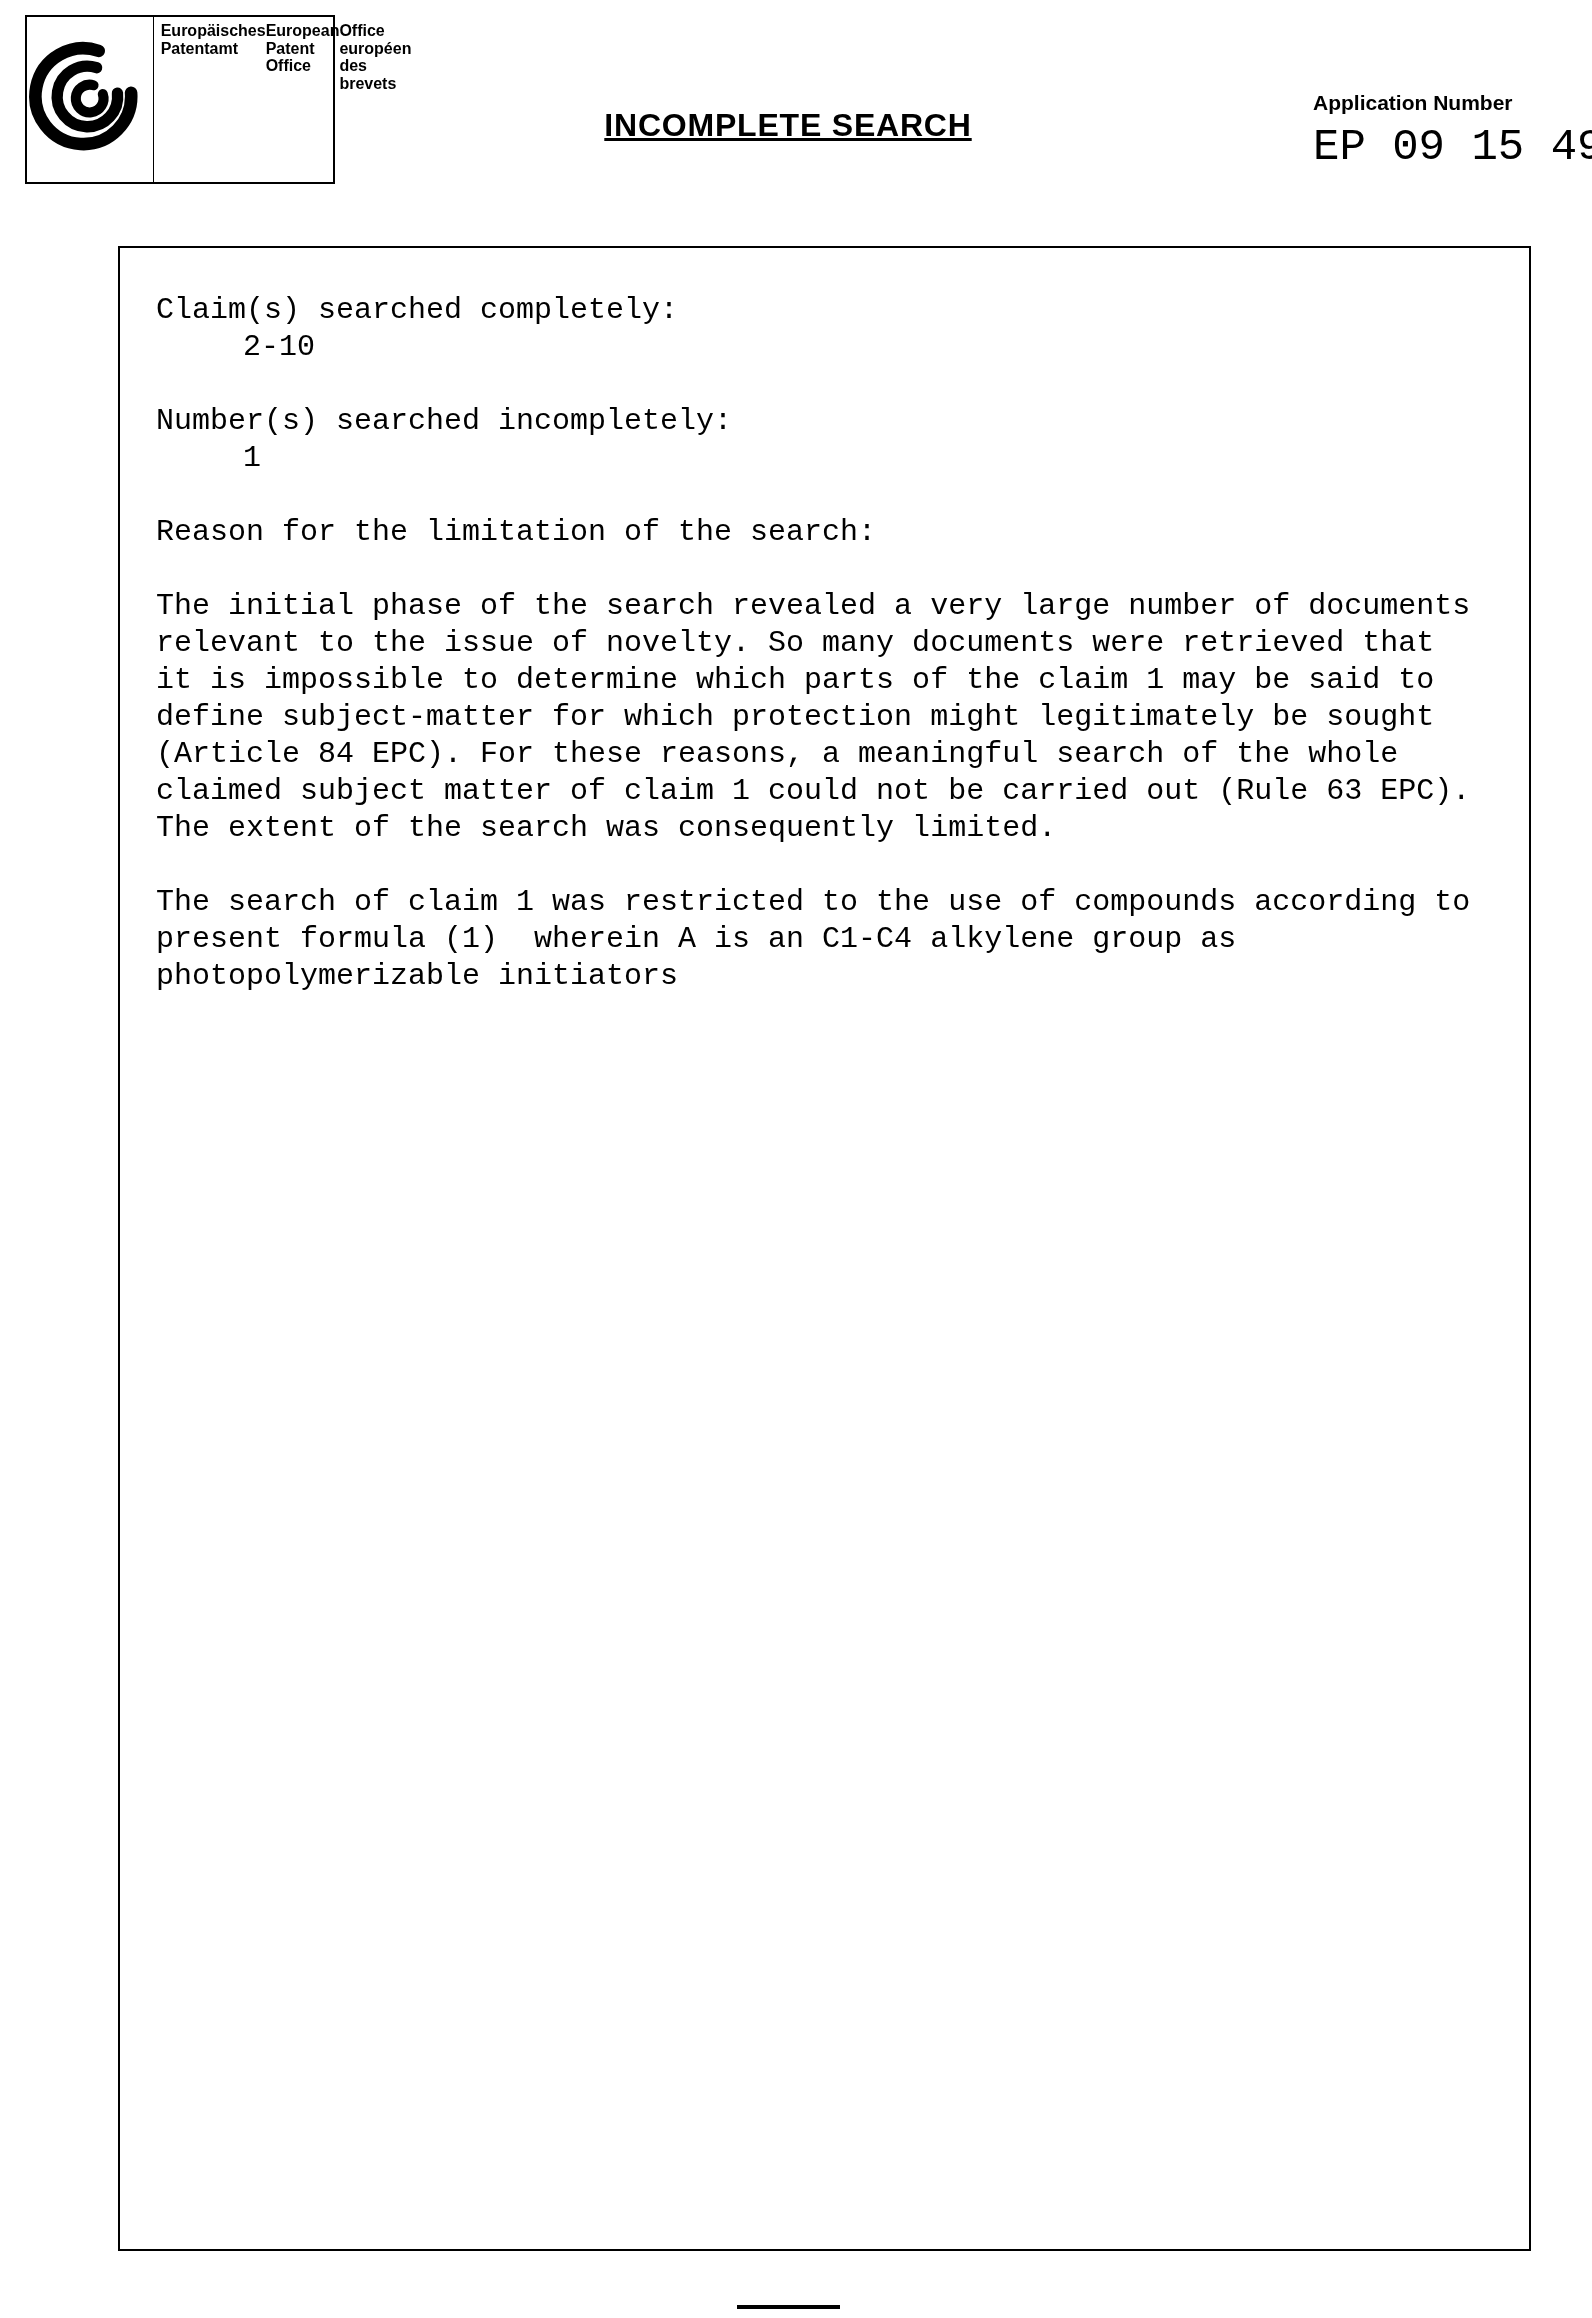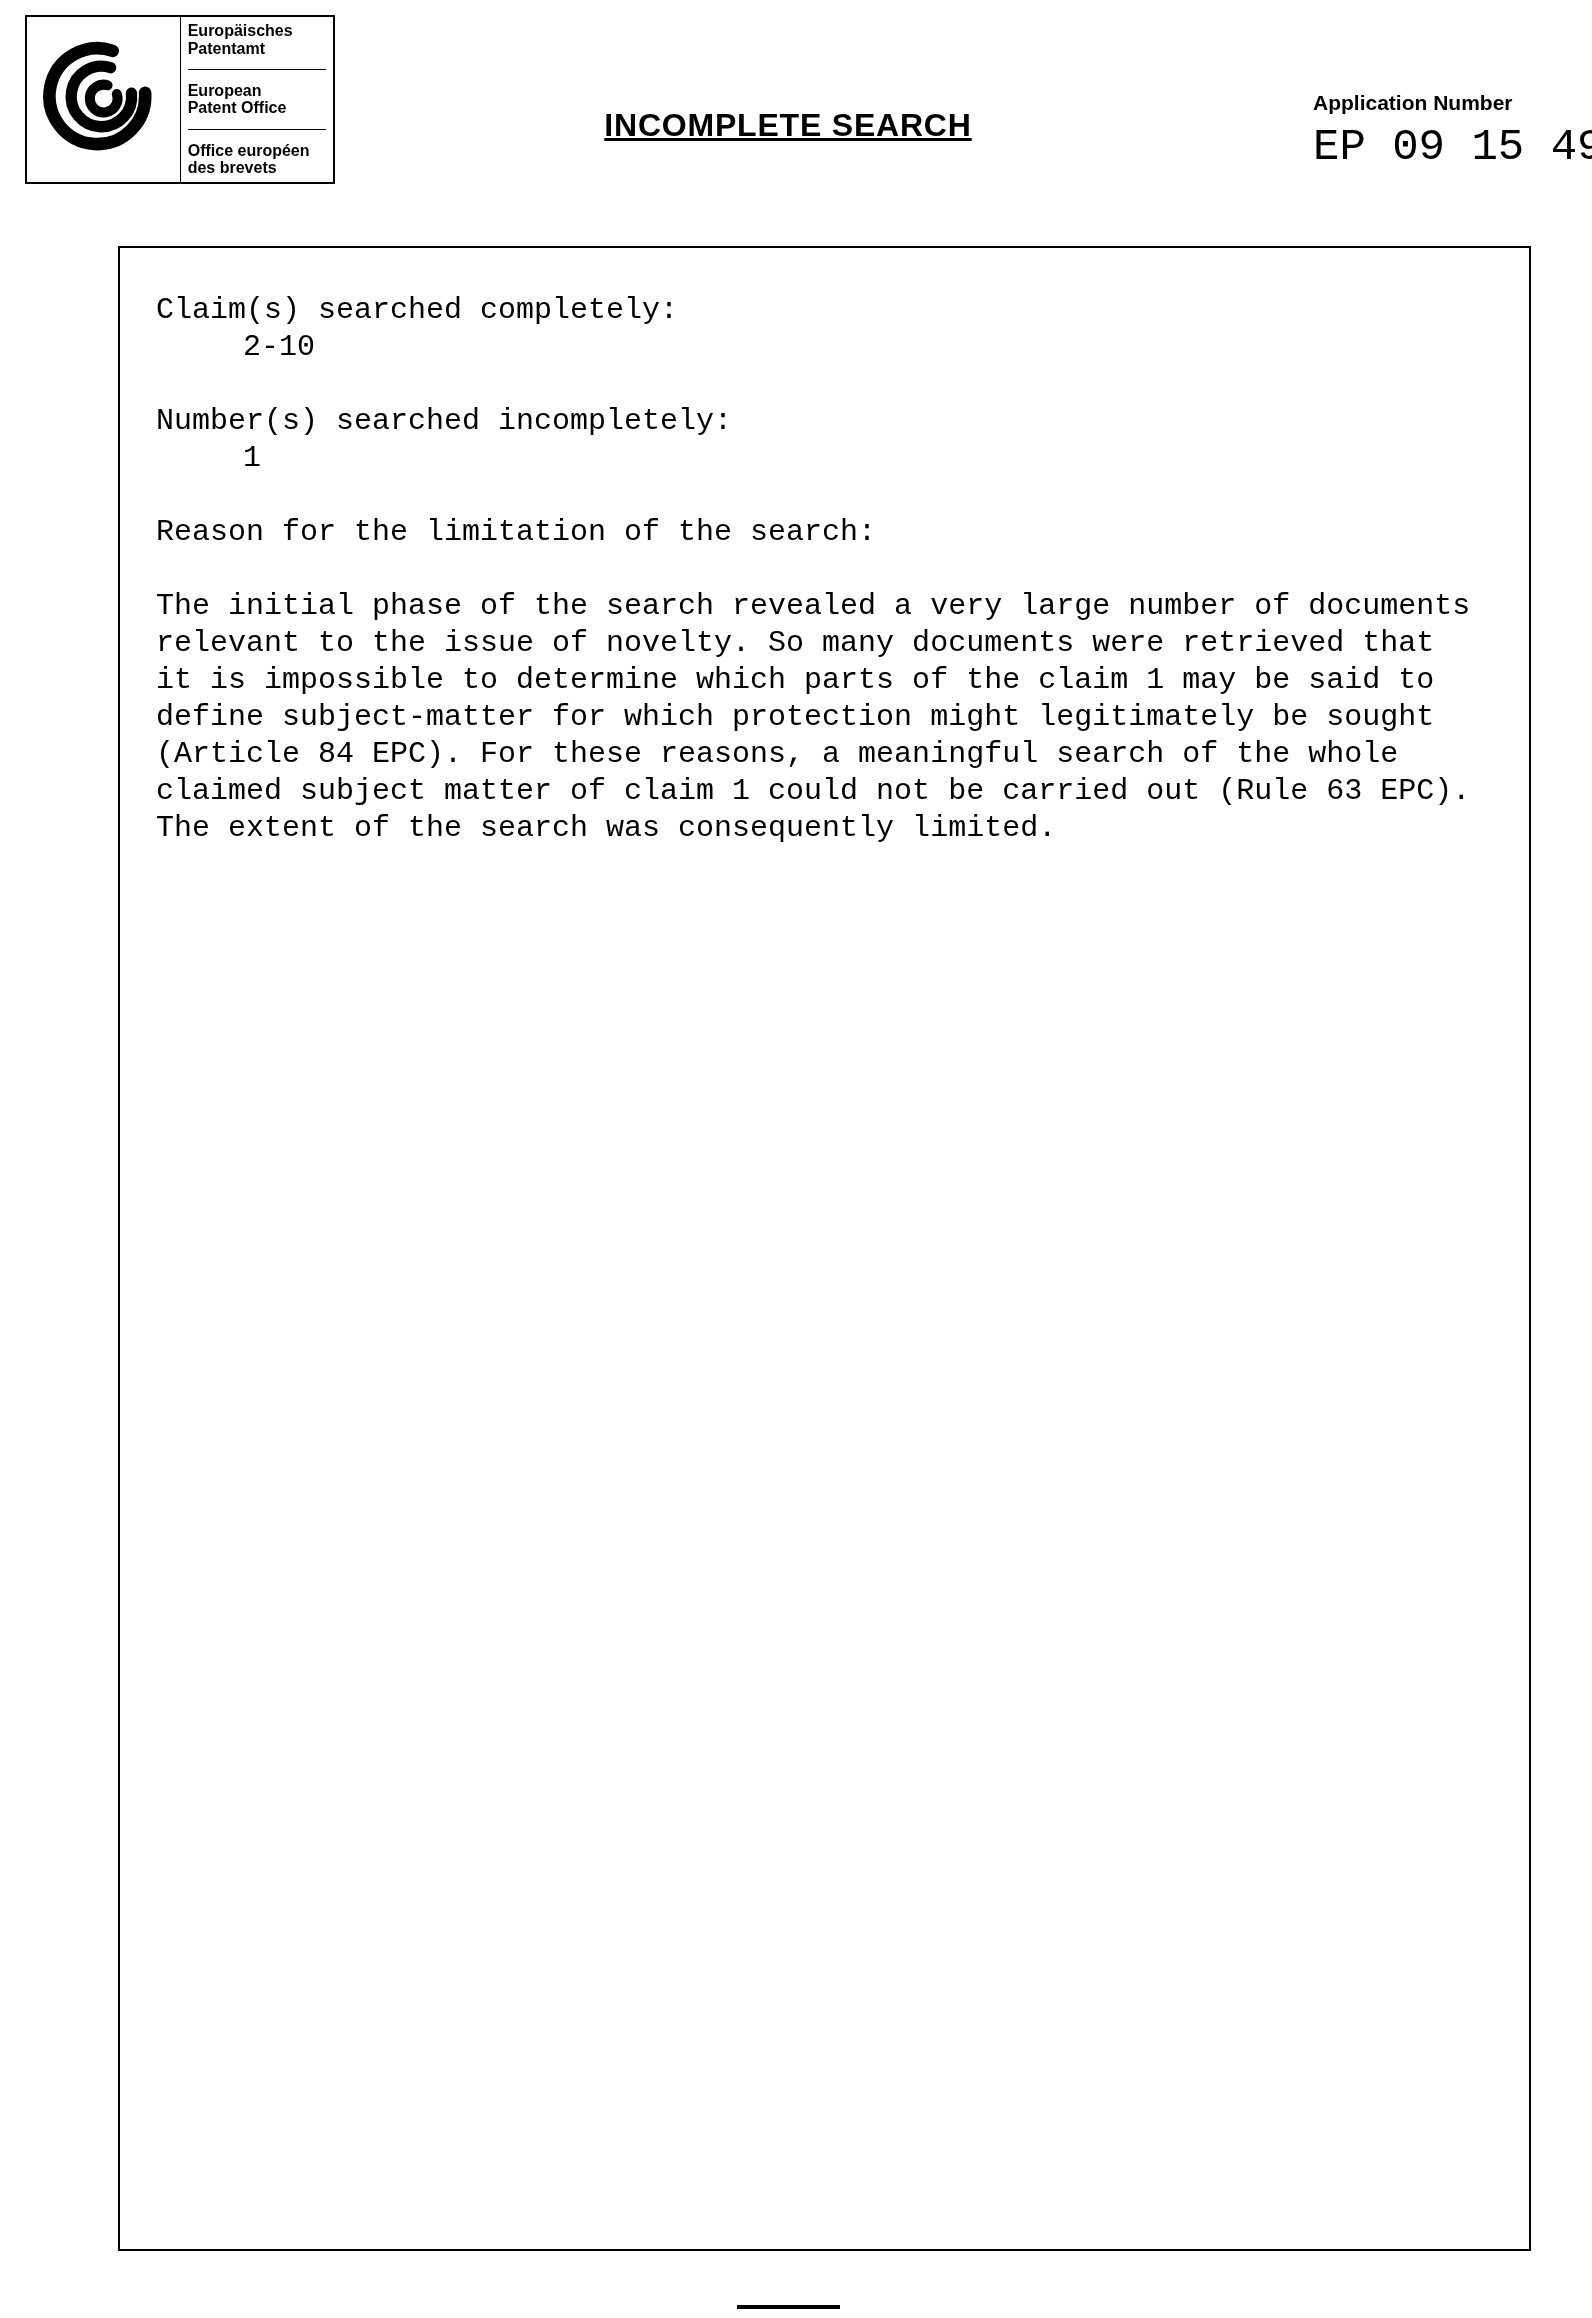--- a/index.html
+++ b/index.html
@@ -28,21 +28,21 @@
     width: 153px;
     display: flex;
     align-items: center;
     justify-content: center;
     border-right: 1.7px solid #000;
   }
   .logo-text {
     flex: 1;
     padding: 5px 6.7px;
     display: flex;
-    flex-direction: column;
+    flex-direction: row;
     justify-content: space-between;
   }
   .logo-line {
     font-weight: bold;
     font-size: 16px;
     line-height: 17.7px;
     white-space: pre-line;
   }
   .logo-sep {
     height: 0;
@@ -168,18 +168,21 @@
     <div class="para">The initial phase of the search revealed a very large number of documents
 relevant to the issue of novelty. So many documents were retrieved that
 it is impossible to determine which parts of the claim 1 may be said to
 define subject-matter for which protection might legitimately be sought
 (Article 84 EPC). For these reasons, a meaningful search of the whole
 claimed subject matter of claim 1 could not be carried out (Rule 63 EPC).
 The extent of the search was consequently limited.</div>
 
     <div class="blank-line"></div>
 
+    <div class="para">The search of claim 1 was restricted to the use of compounds according to
+present formula (1)  wherein A is an C1-C4 alkylene group as
+photopolymerizable initiators</div>
   </div>
 
   <div class="footer-mark"></div>
 
 </div>
 
 
 </body></html>

